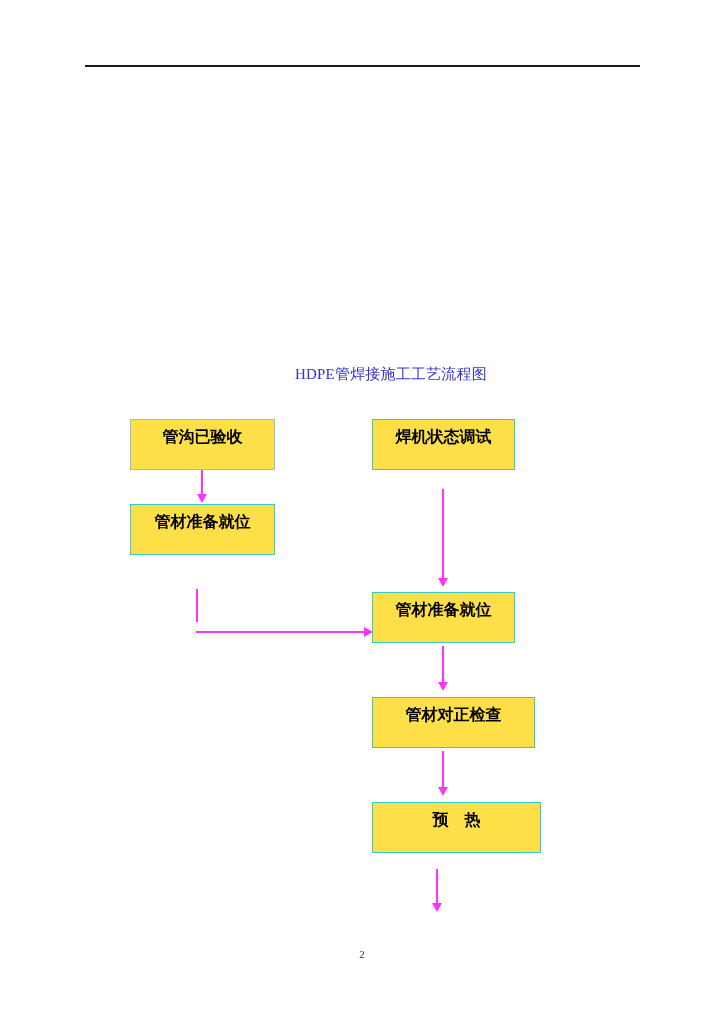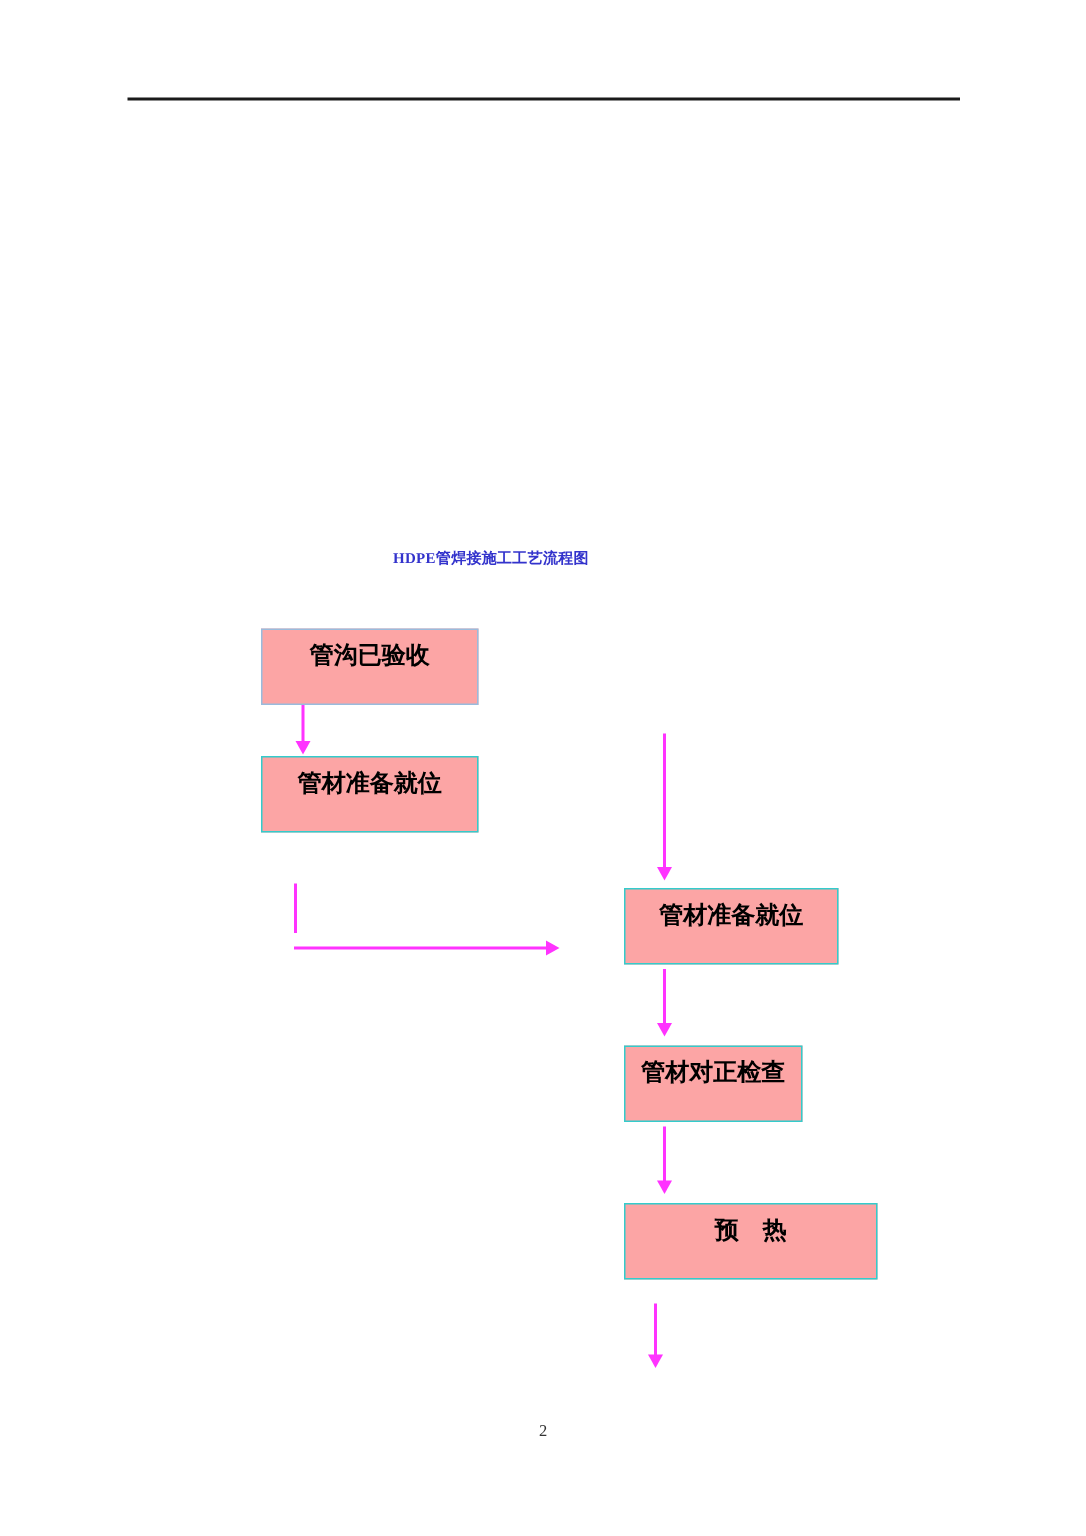--- a/index.html
+++ b/index.html
@@ -24,38 +24,37 @@
     left: 85px;
     top: 65px;
     width: 555px;
     height: 0;
     border-top: 2px solid #1a1a1a;
   }
 
   
   .diagram-title {
     position: absolute;
-    left: 262px;
+    left: 295px;
     top: 365px;
     width: 200px;
     color: #3333cc;
     font-family: "Liberation Serif", serif;
-    font-size: 10px;
-    font-weight: 700;
+    font-size: 15px;
+    font-weight: 400;
     letter-spacing: 0.2px;
     white-space: nowrap;
   }
 
   
   .flow-box {
     position: absolute;
-    background: #fca5a5;
+    background: #fde047;
     box-sizing: border-box;
     border: 1.5px solid #33cccc;
-    margin-left: 44px;
   }
   .flow-box.border-periwinkle {
     border-color: #99bbdd;
   }
   .flow-box .box-label {
     display: block;
     text-align: center;
     font-family: "DejaVu Sans", sans-serif;
     font-size: 16px;
     font-weight: 700;
@@ -118,36 +117,39 @@
     <span class="box-label">管沟已验收</span>
   </div>
 
   <div class="conn conn-v" style="left:201px; top:470px; width:2px; height:25px;"></div>
   <div class="arrowhead-down" style="left:197px; top:494px;"></div>
 
   <div class="flow-box" style="left:130px; top:504px; width:145px; height:51px;">
     <span class="box-label">管材准备就位</span>
   </div>
 
+  <div class="flow-box" style="left:372px; top:419px; width:143px; height:51px;">
+    <span class="box-label">焊机状态调试</span>
+  </div>
 
   <div class="conn conn-v" style="left:442px; top:489px; width:2px; height:90px;"></div>
   <div class="arrowhead-down" style="left:438px; top:578px;"></div>
 
   <div class="conn conn-v" style="left:196px; top:589px; width:2px; height:33px;"></div>
   <div class="conn conn-h" style="left:196px; top:631px; width:170px; height:2px;"></div>
   <div class="arrowhead-right" style="left:364px; top:627px;"></div>
 
   <div class="flow-box" style="left:372px; top:592px; width:143px; height:51px;">
     <span class="box-label">管材准备就位</span>
   </div>
 
   <div class="conn conn-v" style="left:442px; top:646px; width:2px; height:37px;"></div>
   <div class="arrowhead-down" style="left:438px; top:682px;"></div>
 
-  <div class="flow-box" style="left:372px; top:697px; width:119px; height:51px;">
+  <div class="flow-box" style="left:372px; top:697px; width:163px; height:51px;">
     <span class="box-label">管材对正检查</span>
   </div>
 
   <div class="conn conn-v" style="left:442px; top:751px; width:2px; height:37px;"></div>
   <div class="arrowhead-down" style="left:438px; top:787px;"></div>
 
   <div class="flow-box" style="left:372px; top:802px; width:169px; height:51px;">
     <span class="box-label">预　热</span>
   </div>
 

